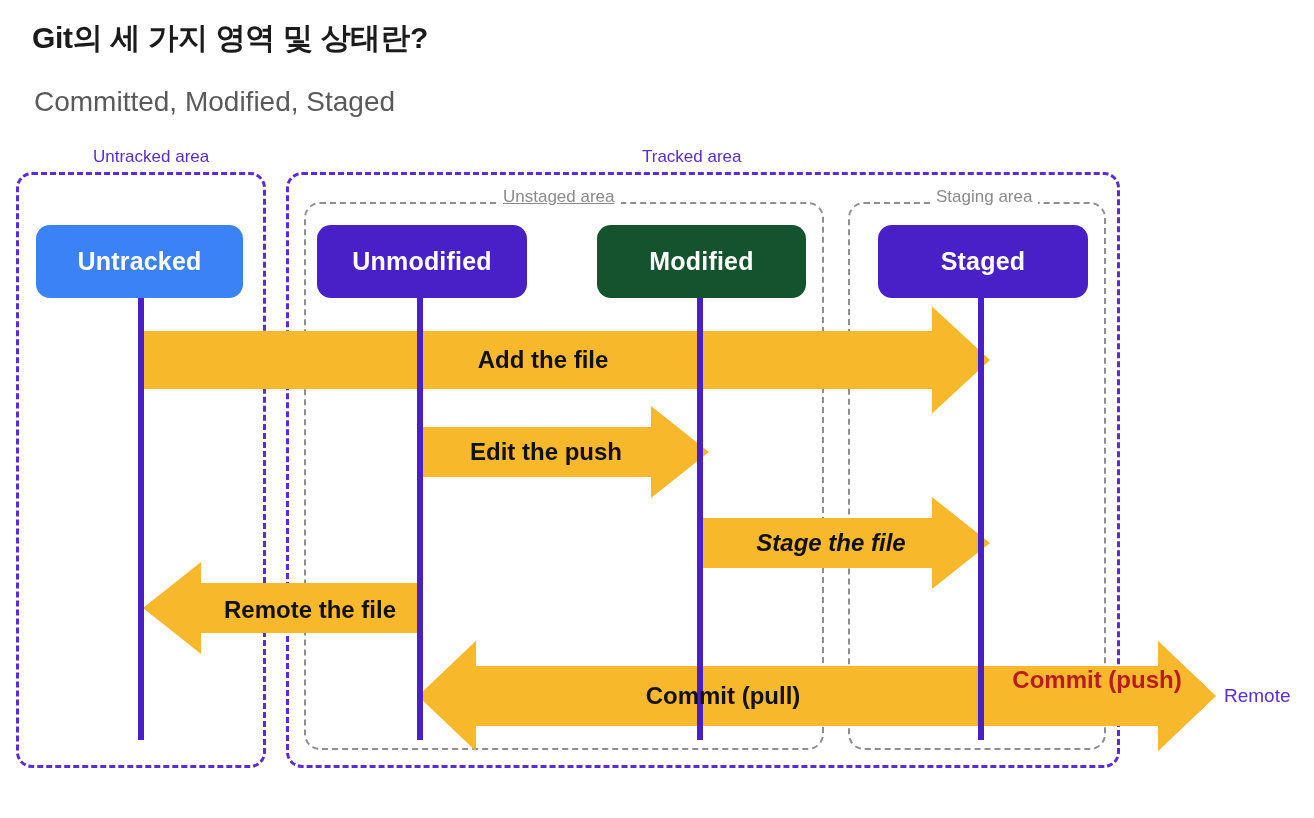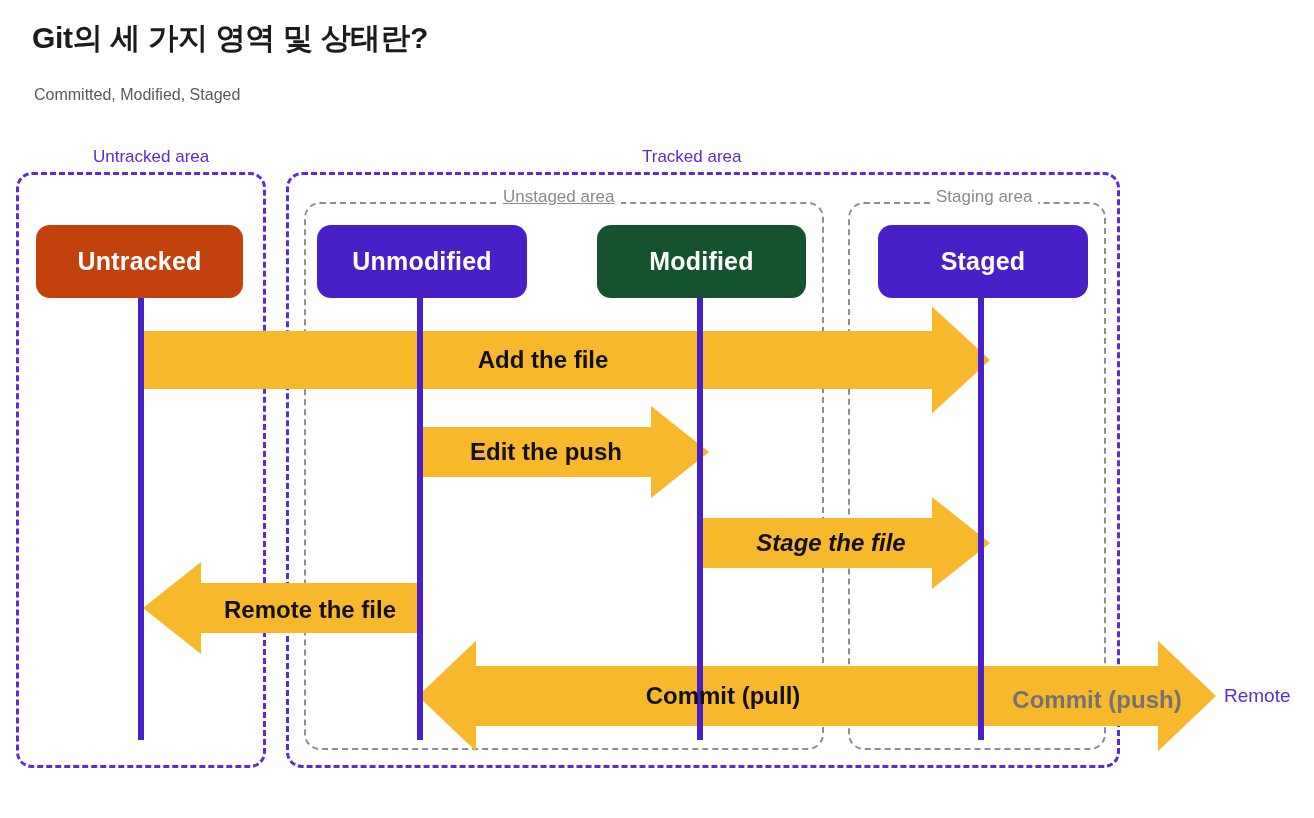--- a/index.html
+++ b/index.html
@@ -10,21 +10,21 @@
   #stage{position:absolute;left:0;top:0;width:1039px;height:818px;}
 
   
   .title{
     position:absolute;left:32px;top:18px;
     font-size:30px;font-weight:bold;color:#1b1b1b;letter-spacing:-0.3px;
     white-space:nowrap;
   }
   .subtitle{
     position:absolute;left:34px;top:86px;
-    font-size:16px;font-weight:normal;color:#595959;white-space:nowrap;
+    font-size:28px;font-weight:normal;color:#595959;white-space:nowrap;
   }
 
   
   .area{
     position:absolute;border-style:dashed;border-width:3px;border-radius:16px;
     box-sizing:border-box;background:transparent;
   }
   .area.purple{border-color:#5B2BD9;}
   .area.gray{border-color:#8e8e8e;border-width:2px;}
 
@@ -77,32 +77,32 @@
   <svg id="arrows" viewBox="0 0 1314 818">
       <polygon points="143.0,331.0 932.0,331.0 932.0,306.6 990.0,360.0 932.0,413.4 932.0,389.0 143.0,389.0" fill="#F7B82C"></polygon>
       <polygon points="423.0,427.0 651.0,427.0 651.0,406.0 709.0,452.0 651.0,498.0 651.0,477.0 423.0,477.0" fill="#F7B82C"></polygon>
       <polygon points="703.0,518.0 932.0,518.0 932.0,497.0 990.0,543.0 932.0,589.0 932.0,568.0 703.0,568.0" fill="#F7B82C"></polygon>
       <polygon points="420.0,583.0 201.0,583.0 201.0,562.0 143.0,608.0 201.0,654.0 201.0,633.0 420.0,633.0" fill="#F7B82C"></polygon>
       <polygon points="418.0,696.0 476.0,640.8 476.0,666.0 1158.0,666.0 1158.0,640.8 1216.0,696.0 1158.0,751.2 1158.0,726.0 476.0,726.0 476.0,751.2" fill="#F7B82C"></polygon>
     </svg>
 
   <div id="states-layer">
       <div class="lifeline" style="left: 138px; top: 294px; height: 446px;"></div>
-      <div class="state-box" style="left: 36px; top: 225px; width: 207px; height: 73px; background: #c2410c;">Untracked</div>
+      <div class="state-box" style="left: 36px; top: 225px; width: 207px; height: 73px; background: #3b82f6;">Untracked</div>
       <div class="lifeline" style="left: 417px; top: 294px; height: 446px;"></div>
       <div class="state-box" style="left: 317px; top: 225px; width: 210px; height: 73px; background: rgb(73, 32, 200);">Unmodified</div>
       <div class="lifeline" style="left: 697px; top: 294px; height: 446px;"></div>
       <div class="state-box" style="left: 597px; top: 225px; width: 209px; height: 73px; background: #14532d;">Modified</div>
       <div class="lifeline" style="left: 978px; top: 294px; height: 446px;"></div>
       <div class="state-box" style="left: 878px; top: 225px; width: 210px; height: 73px; background: rgb(73, 32, 200);">Staged</div>
     </div>
 
   <div id="labels-layer">
       <div class="arrow-label" style="left: 543px; top: 360px; color: rgb(17, 17, 17);">Add the file</div>
       <div class="arrow-label" style="left: 546px; top: 452px; color: rgb(17, 17, 17);">Edit the push</div>
       <div class="arrow-label" style="left: 831px; top: 543px; color: rgb(17, 17, 17); font-style: italic;">Stage the file</div>
       <div class="arrow-label" style="left: 310px; top: 610px; color: rgb(17, 17, 17);">Remote the file</div>
       <div class="arrow-label" style="left: 723px; top: 696px; color: rgb(17, 17, 17);">Commit (pull)</div>
-      <div class="arrow-label" style="left: 1097px; top: 700px; color: #737373;">Commit (push)</div>
+      <div class="arrow-label" style="left: 1097px; top: 680px; color: #b91c1c;">Commit (push)</div>
       <div class="remote-label" style="left: 1224px; top: 696px; color: rgb(91, 43, 217);">Remote</div>
     </div>
 
 </div>
 
 </body></html>

